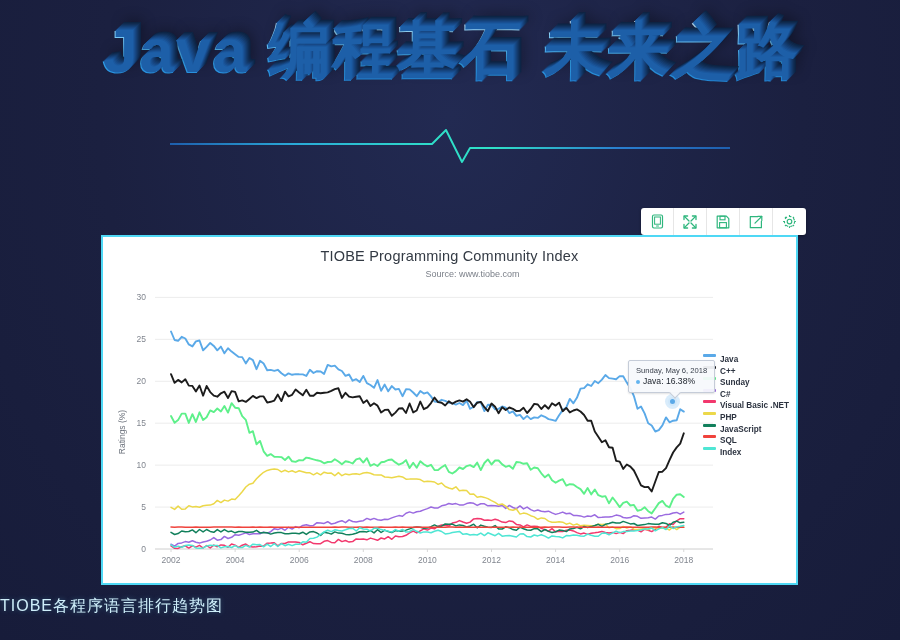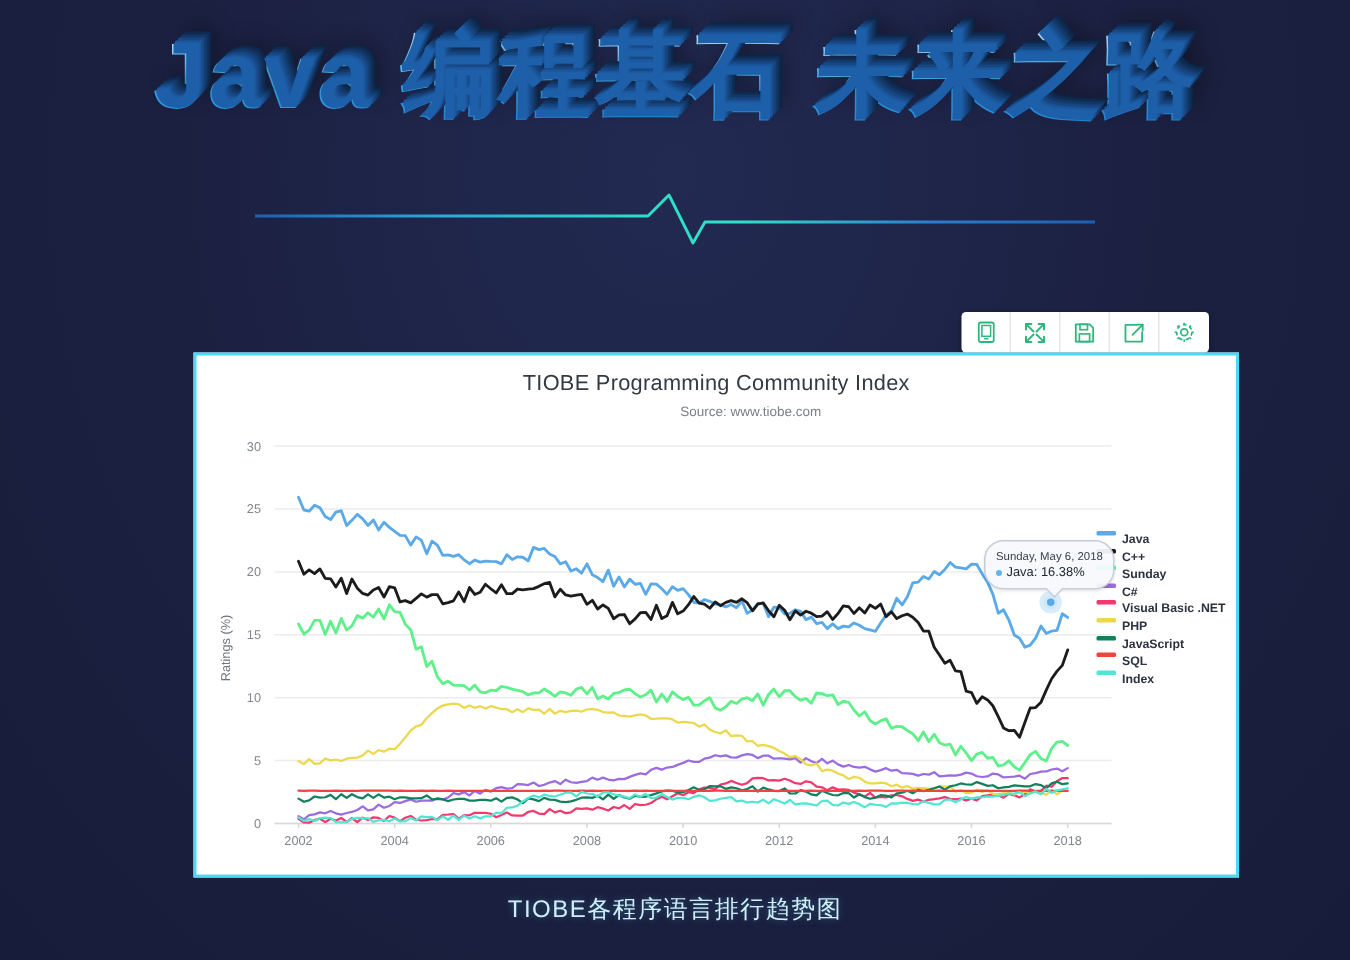--- a/index.html
+++ b/index.html
@@ -85,21 +85,20 @@
   .tb-btn svg { display: block; }
 
   
   .chart-card {
     position: absolute;
     left: 101px; top: 235px;
     width: 697px; height: 350px;
     background: #ffffff;
     border: 2px solid #4fd8f5;
     overflow: hidden;
-    margin-left: 28px;
   }
   .chart-inner { position: relative; width: 100%; height: 100%; }
   .chart-title {
     position: absolute; top: 11px; left: 0; width: 100%;
     text-align: center;
     font-size: 14.5px; color: #333a44; font-weight: normal;
     letter-spacing: .2px;
   }
   .chart-subtitle {
     position: absolute; top: 32px; left: 0; width: 100%;
@@ -121,21 +120,21 @@
     width: 13px; height: 3px; margin-right: 4px; flex: 0 0 auto; border-radius: 1px;
   }
   .legend-label { font-weight: bold; font-size: 8.2px; }
 
   
   .tooltip {
     position: absolute;
     left: 525px; top: 123px;
     background: rgba(247,249,252,.94);
     border: 1px solid #c5ccd8;
-    border-radius: 13px;
+    border-radius: 2px;
     padding: 4px 7px 5px 7px;
     font-size: 7.6px;
     color: #3a414d;
     box-shadow: 0 1px 2px rgba(0,0,0,.12);
     line-height: 11px;
     white-space: nowrap;
   }
   .tooltip .tt-val { font-weight: normal; color: #20262f; font-size: 8.6px; }
   .tooltip .tt-dot {
     display: inline-block; width: 4px; height: 4px; border-radius: 50%;
@@ -153,21 +152,21 @@
     position: absolute; left: 565px; top: 160px;
     width: 9px; height: 9px; border-radius: 50%;
     background: #5aa9e8; border: 2px solid #cfe7fa;
     box-shadow: 0 0 0 3px rgba(120,185,240,.28);
   }
 
   
   .caption {
     position: absolute;
     left: 0; top: 596px; width: 900px;
-    text-align: center;
+    text-align: left;
     font-size: 16px;
     color: #cfeffa;
     letter-spacing: 1px;
     text-shadow: 0 0 5px rgba(100,215,255,.35);
   }
 </style>
 </head>
 <body>
 
 <div class="slide">

